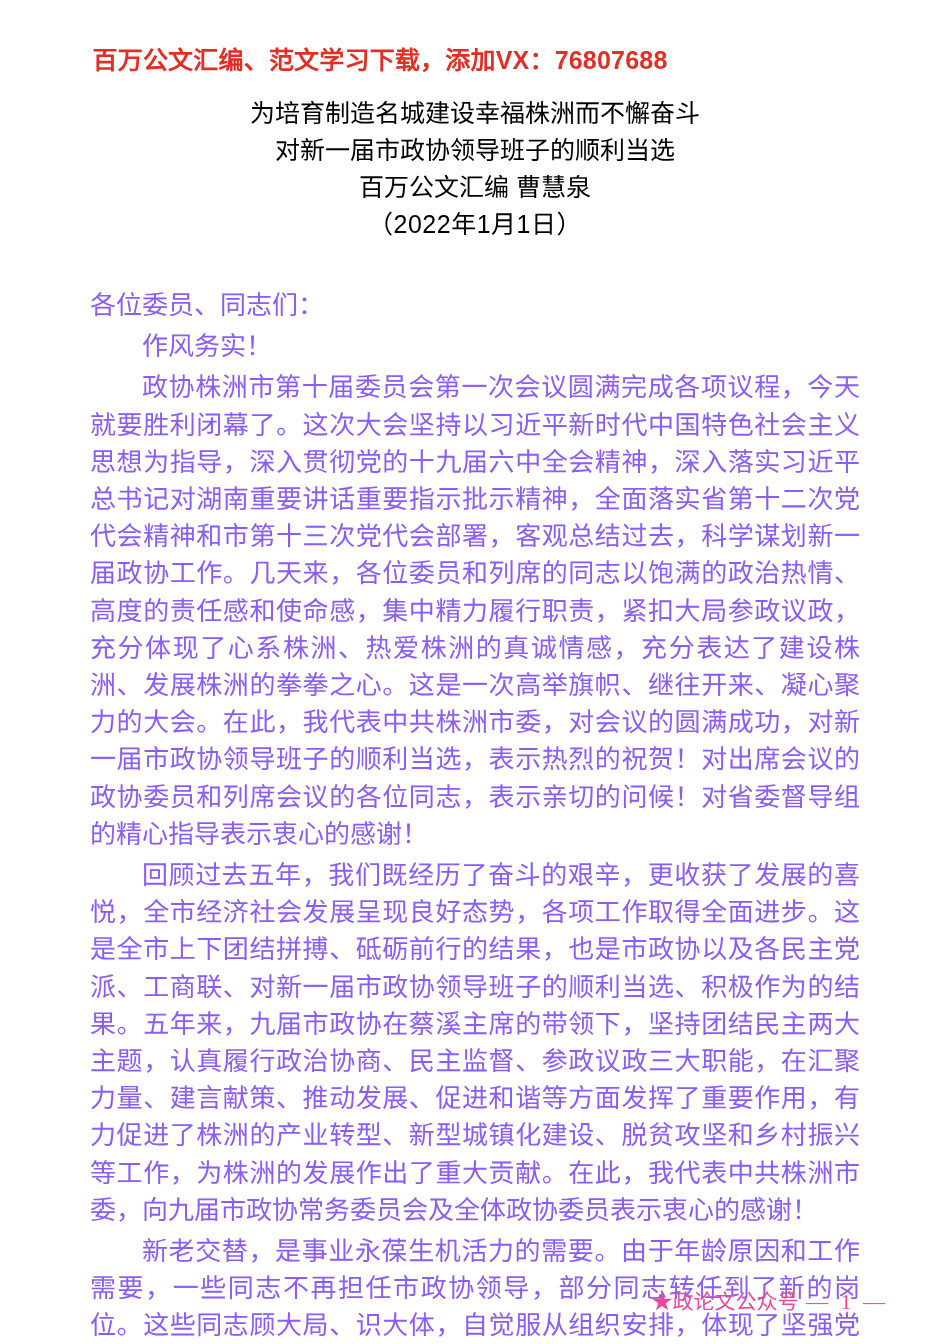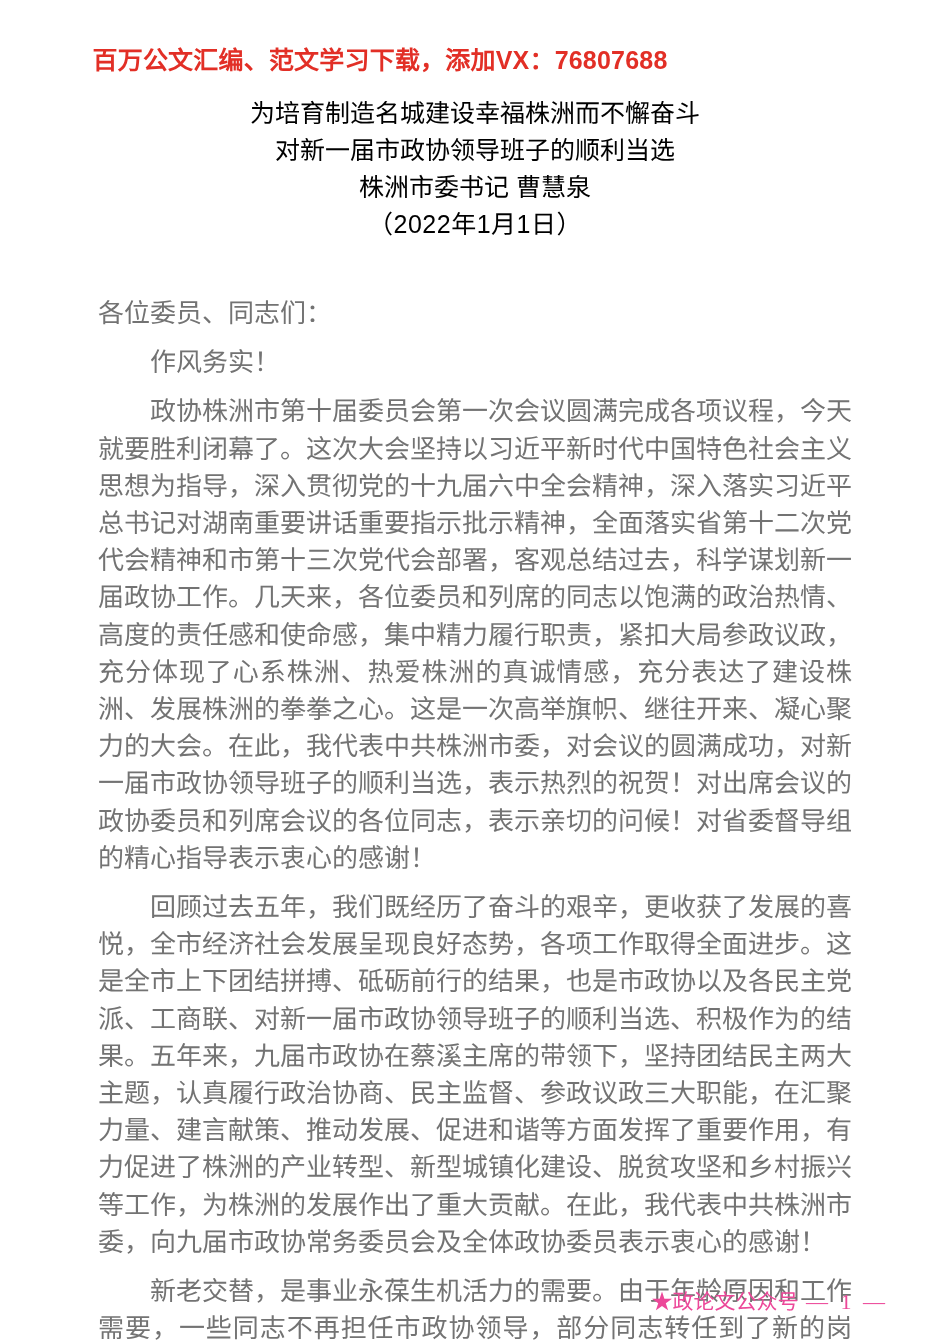--- a/index.html
+++ b/index.html
@@ -65,22 +65,22 @@
     position: absolute;
     top: 283px;
     left: 86px;
     width: 778px;
   }
   .para {
     font-size: 26px;
     line-height: 37.2px;
     text-align: justify;
     text-justify: inter-ideograph;
-    margin: 12px;
-    color: #737373;
+    margin: 4px;
+    color: #8b5cf6;
     letter-spacing: 0px;
     word-break: break-all;
   }
   .para.indent {
     text-indent: 2em;
   }
 
   
   .footer {
     position: absolute;
@@ -103,21 +103,21 @@
 </head>
 <body>
 
 <div class="page">
 
   <div class="promo-banner">百万公文汇编、范文学习下载，添加VX：76807688</div>
 
   <div class="title-block">
     <div class="title-line">为培育制造名城建设幸福株洲而不懈奋斗</div>
     <div class="title-line">对新一届市政协领导班子的顺利当选</div>
-    <div class="title-line">株洲市委书记  曹慧泉</div>
+    <div class="title-line">百万公文汇编  曹慧泉</div>
     <div class="title-line date-line">（2022年1月1日）</div>
   </div>
 
   <div class="body-block">
     <p class="para">各位委员、同志们：</p>
     <p class="para indent">作风务实！</p>
     <p class="para indent">政协株洲市第十届委员会第一次会议圆满完成各项议程，今天就要胜利闭幕了。这次大会坚持以习近平新时代中国特色社会主义思想为指导，深入贯彻党的十九届六中全会精神，深入落实习近平总书记对湖南重要讲话重要指示批示精神，全面落实省第十二次党代会精神和市第十三次党代会部署，客观总结过去，科学谋划新一届政协工作。几天来，各位委员和列席的同志以饱满的政治热情、高度的责任感和使命感，集中精力履行职责，紧扣大局参政议政，充分体现了心系株洲、热爱株洲的真诚情感，充分表达了建设株洲、发展株洲的拳拳之心。这是一次高举旗帜、继往开来、凝心聚力的大会。在此，我代表中共株洲市委，对会议的圆满成功，对新一届市政协领导班子的顺利当选，表示热烈的祝贺！对出席会议的政协委员和列席会议的各位同志，表示亲切的问候！对省委督导组的精心指导表示衷心的感谢！</p>
     <p class="para indent">回顾过去五年，我们既经历了奋斗的艰辛，更收获了发展的喜悦，全市经济社会发展呈现良好态势，各项工作取得全面进步。这是全市上下团结拼搏、砥砺前行的结果，也是市政协以及各民主党派、工商联、对新一届市政协领导班子的顺利当选、积极作为的结果。五年来，九届市政协在蔡溪主席的带领下，坚持团结民主两大主题，认真履行政治协商、民主监督、参政议政三大职能，在汇聚力量、建言献策、推动发展、促进和谐等方面发挥了重要作用，有力促进了株洲的产业转型、新型城镇化建设、脱贫攻坚和乡村振兴等工作，为株洲的发展作出了重大贡献。在此，我代表中共株洲市委，向九届市政协常务委员会及全体政协委员表示衷心的感谢！</p>
     <p class="para indent">新老交替，是事业永葆生机活力的需要。由于年龄原因和工作需要，一些同志不再担任市政协领导，部分同志转任到了新的岗位。这些同志顾大局、识大体，自觉服从组织安排，体现了坚强党性、高尚情操和宽广胸怀。一直以来，他们对党忠诚，作风务实，积极探索政协组织围绕核心、服务中心、凝聚</p>
   </div>

